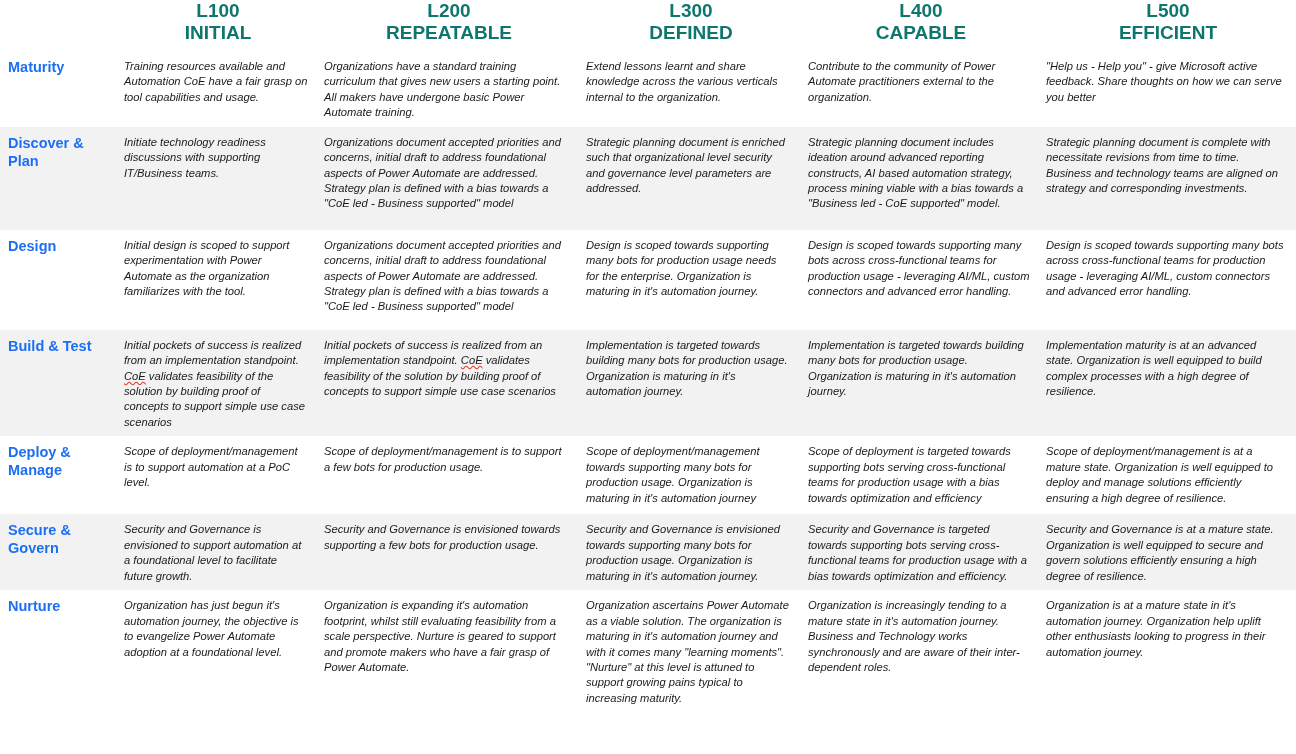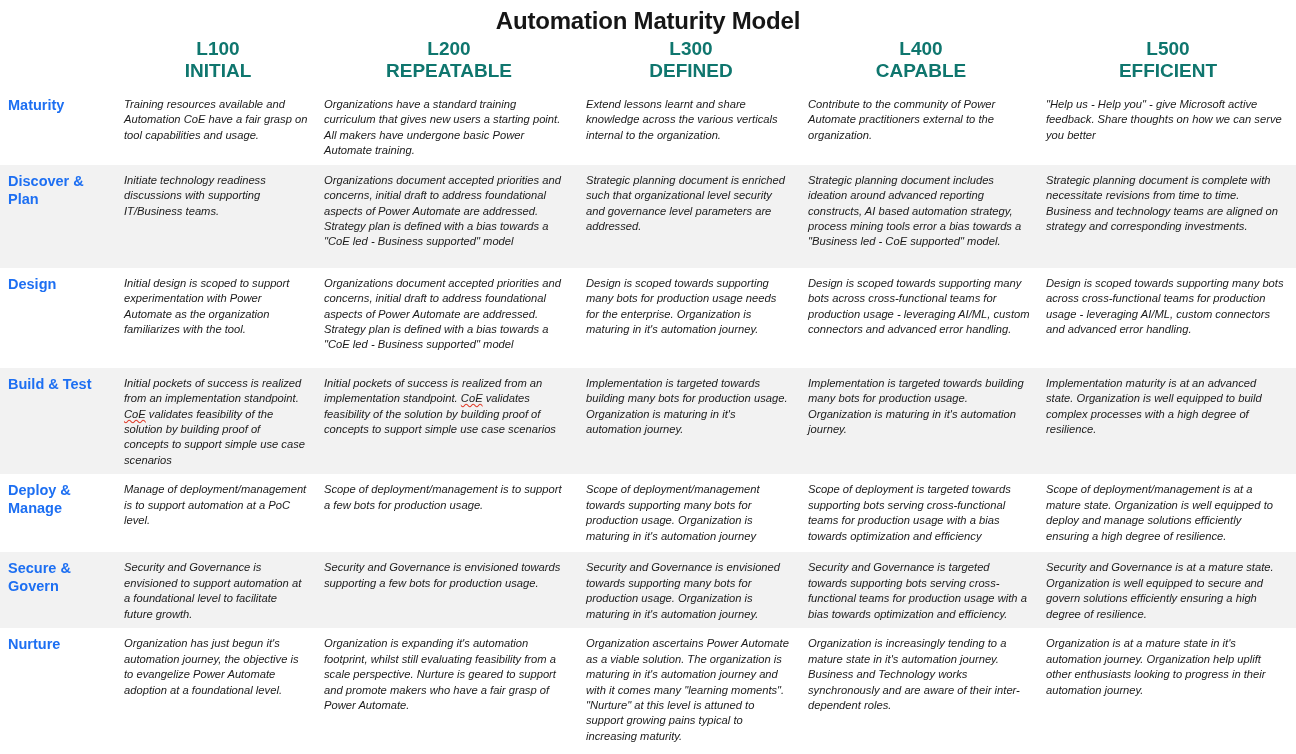--- a/index.html
+++ b/index.html
@@ -92,21 +92,20 @@
   tr.r-build    td { height: 95px; }
   tr.r-deploy   td { height: 78px; }
   tr.r-secure   td { height: 75px; }
   tr.r-nurture  td { height: 110px; }
 </style>
 </head>
 <body>
 
 <div id="page">
 
-  <div class="title">Automation Maturity Model</div>
 
   <table class="matrix">
     <colgroup>
       <col class="c-dim">
         <col class="c-lvl">
         <col class="c-lvl2">
         <col class="c-lvl3">
         <col class="c-lvl4">
         <col class="c-lvl5">
     </colgroup>
@@ -161,21 +160,21 @@
         <td class="cell">
             <p>Initiate technology readiness discussions with supporting IT/Business teams.</p>
           </td>
         <td class="cell">
             <p>Organizations document accepted priorities and concerns, initial draft to address foundational aspects of Power Automate are addressed. Strategy plan is defined with a bias towards a "CoE led - Business supported" model</p>
           </td>
         <td class="cell">
             <p>Strategic planning document is enriched such that organizational level security and governance level parameters are addressed.</p>
           </td>
         <td class="cell">
-            <p>Strategic planning document includes ideation around advanced reporting constructs, AI based automation strategy, process mining tools error a bias towards a "Business led - CoE supported" model.</p>
+            <p>Strategic planning document includes ideation around advanced reporting constructs, AI based automation strategy, process mining viable with a bias towards a "Business led - CoE supported" model.</p>
           </td>
         <td class="cell">
             <p>Strategic planning document is complete with necessitate revisions from time to time. Business and technology teams are aligned on strategy and corresponding investments.</p>
           </td>
       </tr>
 
       <tr class="r-design">
         <td class="dim">Design</td>
         <td class="cell">
             <p>Initial design is scoped to support experimentation with Power Automate as the organization familiarizes with the tool.</p>
@@ -209,21 +208,21 @@
             <p>Implementation is targeted towards building many bots for production usage. Organization is maturing in it's automation journey.</p>
           </td>
         <td class="cell">
             <p>Implementation maturity is at an advanced state. Organization is well equipped to build complex processes with a high degree of resilience.</p>
           </td>
       </tr>
 
       <tr class="r-deploy">
         <td class="dim">Deploy &amp; Manage</td>
         <td class="cell">
-            <p>Manage of deployment/management is to support automation at a PoC level.</p>
+            <p>Scope of deployment/management is to support automation at a PoC level.</p>
           </td>
         <td class="cell">
             <p>Scope of deployment/management is to support a few bots for production usage.</p>
           </td>
         <td class="cell">
             <p>Scope of deployment/management towards supporting many bots for production usage. Organization is maturing in it's automation journey</p>
           </td>
         <td class="cell">
             <p>Scope of deployment is targeted towards supporting bots serving cross-functional teams for production usage with a bias towards optimization and efficiency</p>
           </td>

